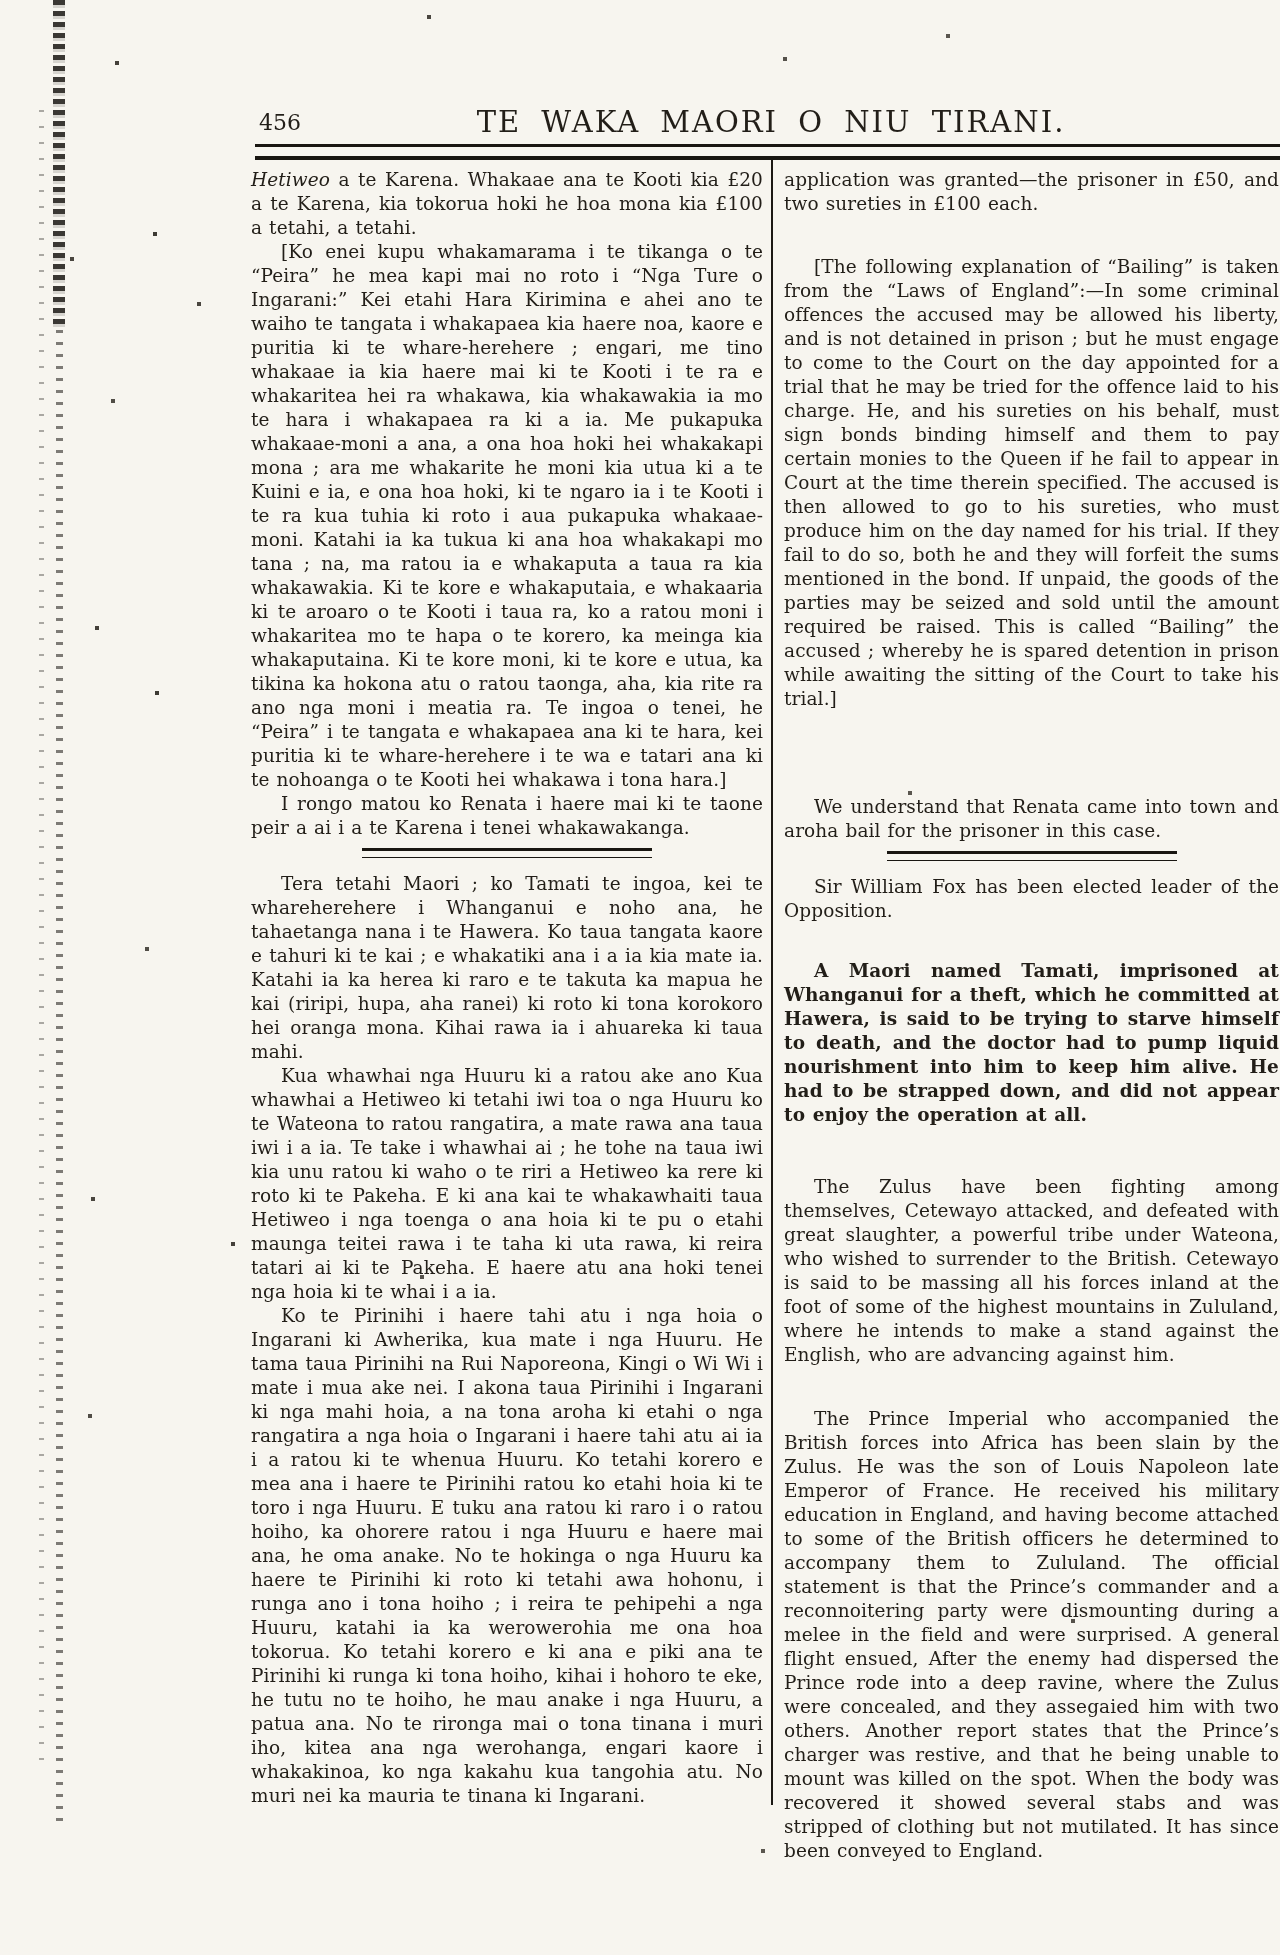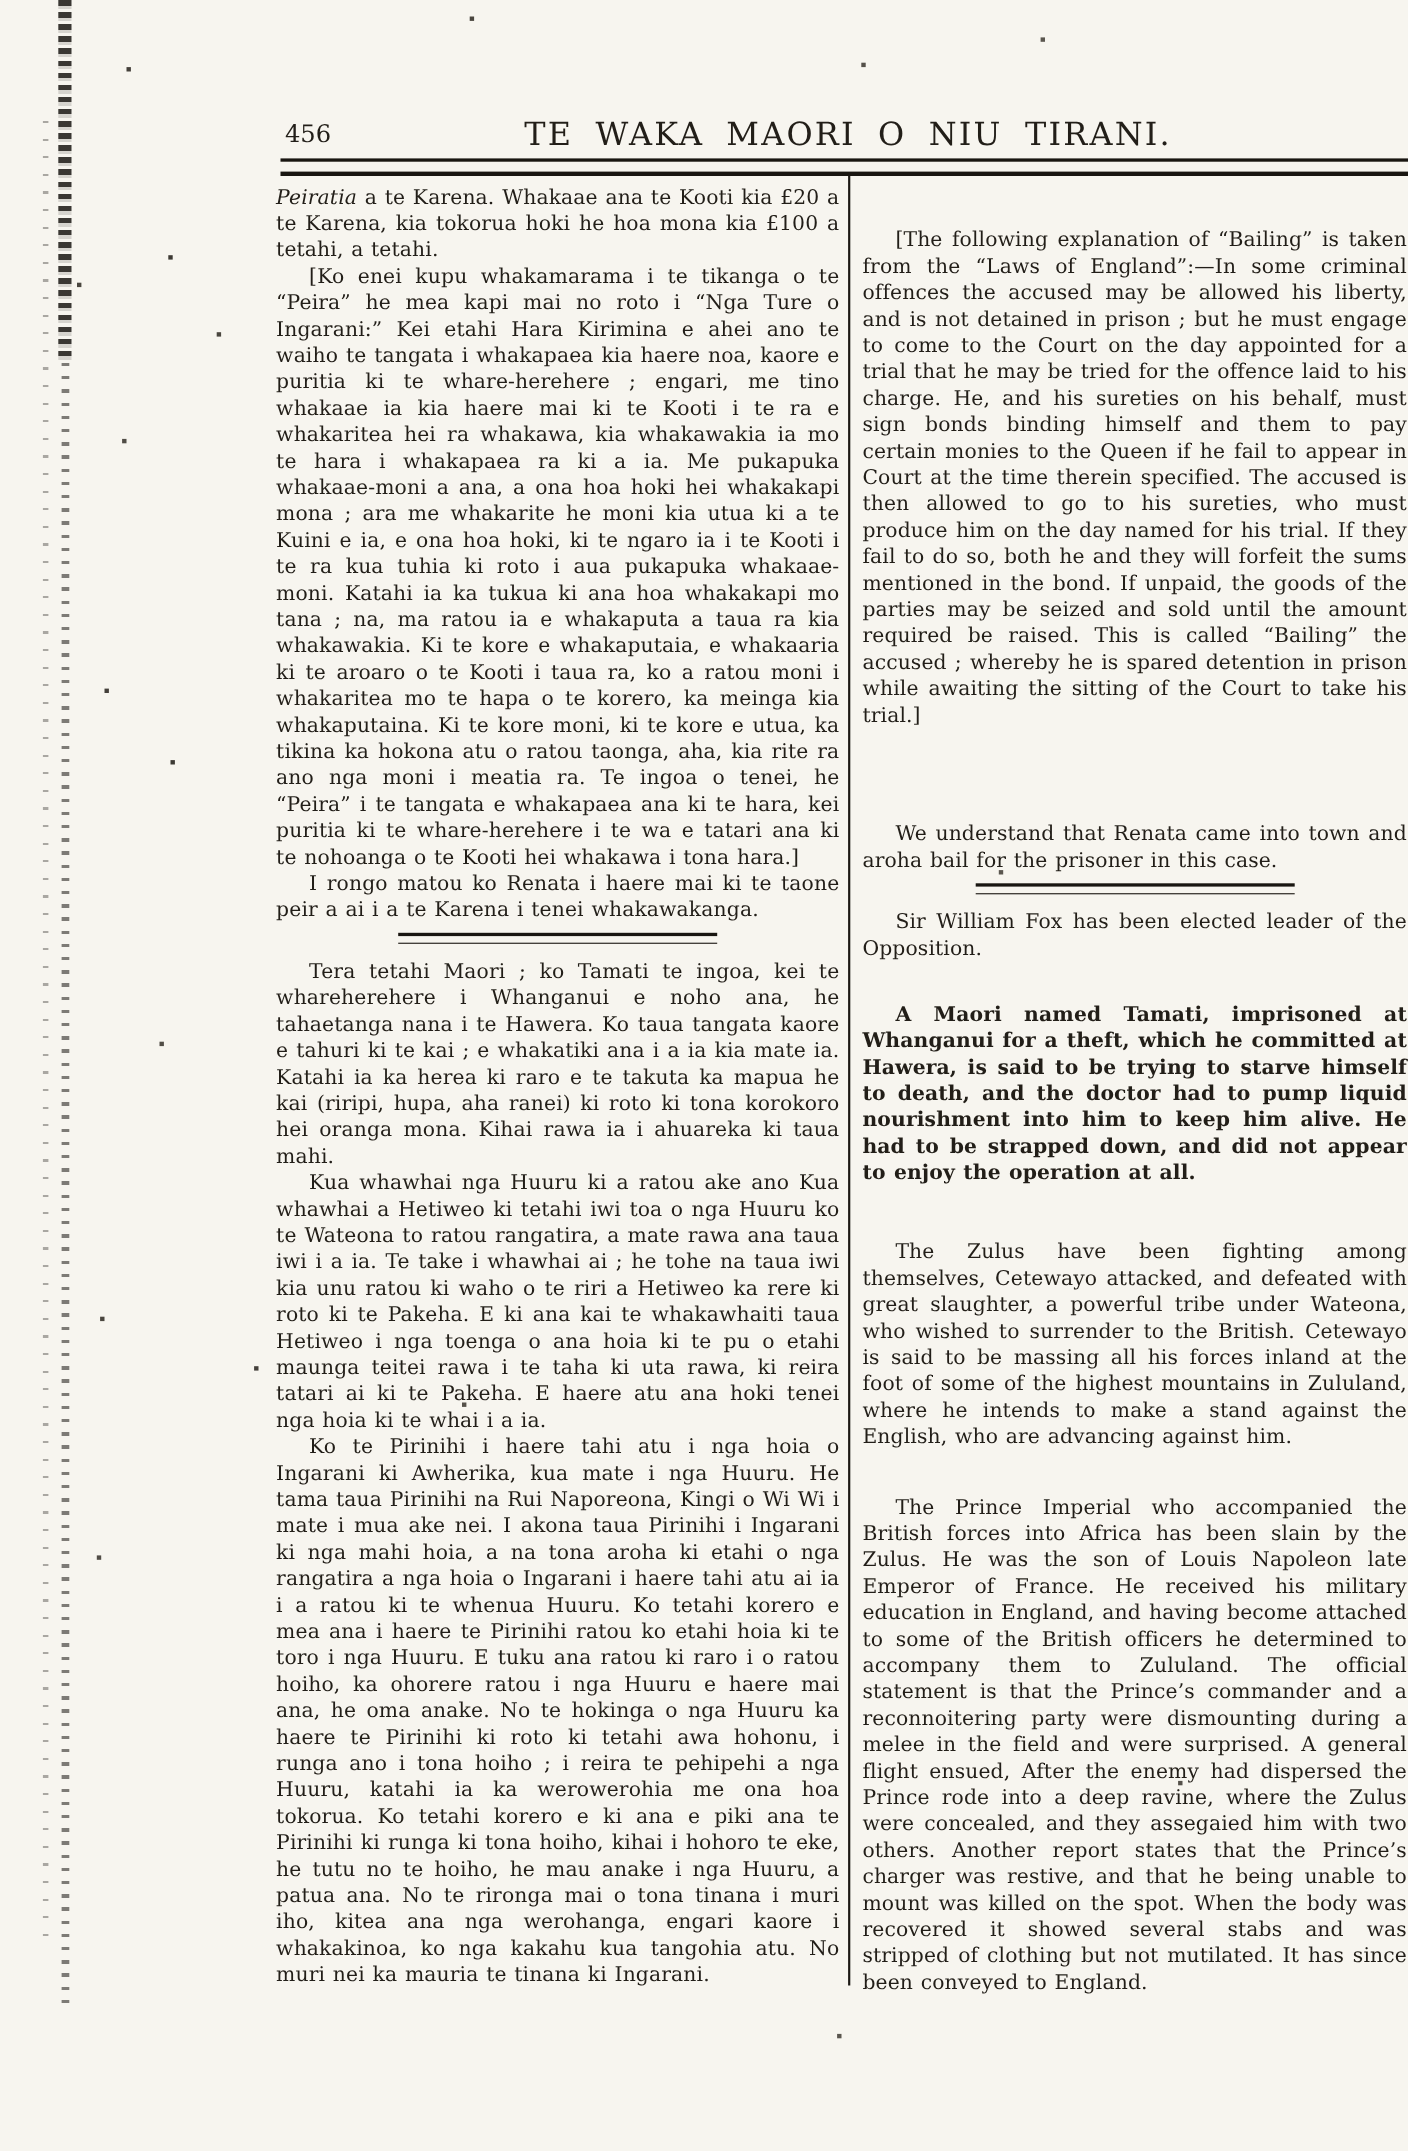--- a/index.html
+++ b/index.html
@@ -66,30 +66,31 @@
   <div class="b3"></div>
   <div class="specks"></div>
 
   <div class="page-number">456</div>
   <div class="masthead">TE WAKA MAORI O NIU TIRANI.</div>
   <div class="headrule"></div>
 
   <div class="divider"></div>
 
   <div class="col left">
-    <p class="para"><span class="ital">Peiratia</span><span> a te Karena. Whakaae ana te Kooti kia £20 a te Karena, kia tokorua hoki he hoa mona kia £100 a tetahi, a tetahi.</span></p>
+    <p class="para"><span class="ital">Hetiweo</span><span> a te Karena. Whakaae ana te Kooti kia £20 a te Karena, kia tokorua hoki he hoa mona kia £100 a tetahi, a tetahi.</span></p>
     <p class="para indent">[Ko enei kupu whakamarama i te tikanga o te “Peira” he mea kapi mai no roto i “Nga Ture o Ingarani:” Kei etahi Hara Kirimina e ahei ano te waiho te tangata i whakapaea kia haere noa, kaore e puritia ki te whare-herehere ; engari, me tino whakaae ia kia haere mai ki te Kooti i te ra e whakaritea hei ra whakawa, kia whakawakia ia mo te hara i whakapaea ra ki a ia. Me pukapuka whakaae-moni a ana, a ona hoa hoki hei whakakapi mona ; ara me whakarite he moni kia utua ki a te Kuini e ia, e ona hoa hoki, ki te ngaro ia i te Kooti i te ra kua tuhia ki roto i aua pukapuka whakaae-moni. Katahi ia ka tukua ki ana hoa whakakapi mo tana ; na, ma ratou ia e whakaputa a taua ra kia whakawakia. Ki te kore e whakaputaia, e whakaaria ki te aroaro o te Kooti i taua ra, ko a ratou moni i whakaritea mo te hapa o te korero, ka meinga kia whakaputaina. Ki te kore moni, ki te kore e utua, ka tikina ka hokona atu o ratou taonga, aha, kia rite ra ano nga moni i meatia ra. Te ingoa o tenei, he “Peira” i te tangata e whakapaea ana ki te hara, kei puritia ki te whare-herehere i te wa e tatari ana ki te nohoanga o te Kooti hei whakawa i tona hara.]</p>
     <p class="para indent">I rongo matou ko Renata i haere mai ki te taone peir a ai i a te Karena i tenei whakawakanga.</p>
     <div class="sep"></div>
     <p class="para indent">Tera tetahi Maori ; ko Tamati te ingoa, kei te whareherehere i Whanganui e noho ana, he tahaetanga nana i te Hawera. Ko taua tangata kaore e tahuri ki te kai ; e whakatiki ana i a ia kia mate ia. Katahi ia ka herea ki raro e te takuta ka mapua he kai (riripi, hupa, aha ranei) ki roto ki tona korokoro hei oranga mona. Kihai rawa ia i ahuareka ki taua mahi.</p>
     <p class="para indent">Kua whawhai nga Huuru ki a ratou ake ano Kua whawhai a Hetiweo ki tetahi iwi toa o nga Huuru ko te Wateona to ratou rangatira, a mate rawa ana taua iwi i a ia. Te take i whawhai ai ; he tohe na taua iwi kia unu ratou ki waho o te riri a Hetiweo ka rere ki roto ki te Pakeha. E ki ana kai te whakawhaiti taua Hetiweo i nga toenga o ana hoia ki te pu o etahi maunga teitei rawa i te taha ki uta rawa, ki reira tatari ai ki te Pakeha. E haere atu ana hoki tenei nga hoia ki te whai i a ia.</p>
     <p class="para indent">Ko te Pirinihi i haere tahi atu i nga hoia o Ingarani ki Awherika, kua mate i nga Huuru. He tama taua Pirinihi na Rui Naporeona, Kingi o Wi Wi i mate i mua ake nei. I akona taua Pirinihi i Ingarani ki nga mahi hoia, a na tona aroha ki etahi o nga rangatira a nga hoia o Ingarani i haere tahi atu ai ia i a ratou ki te whenua Huuru. Ko tetahi korero e mea ana i haere te Pirinihi ratou ko etahi hoia ki te toro i nga Huuru. E tuku ana ratou ki raro i o ratou hoiho, ka ohorere ratou i nga Huuru e haere mai ana, he oma anake. No te hokinga o nga Huuru ka haere te Pirinihi ki roto ki tetahi awa hohonu, i runga ano i tona hoiho ; i reira te pehipehi a nga Huuru, katahi ia ka werowerohia me ona hoa tokorua. Ko tetahi korero e ki ana e piki ana te Pirinihi ki runga ki tona hoiho, kihai i hohoro te eke, he tutu no te hoiho, he mau anake i nga Huuru, a patua ana. No te rironga mai o tona tinana i muri iho, kitea ana nga werohanga, engari kaore i whakakinoa, ko nga kakahu kua tangohia atu. No muri nei ka mauria te tinana ki Ingarani.</p>
   </div>
 
   <div class="col right">
+    <p class="para">application was granted—the prisoner in £50, and two sureties in £100 each.</p>
     <p class="para indent gap-a">[The following explanation of “Bailing” is taken from the “Laws of England”:—In some criminal offences the accused may be allowed his liberty, and is not detained in prison ; but he must engage to come to the Court on the day appointed for a trial that he may be tried for the offence laid to his charge. He, and his sureties on his behalf, must sign bonds binding himself and them to pay certain monies to the Queen if he fail to appear in Court at the time therein specified. The accused is then allowed to go to his sureties, who must produce him on the day named for his trial. If they fail to do so, both he and they will forfeit the sums mentioned in the bond. If unpaid, the goods of the parties may be seized and sold until the amount required be raised. This is called “Bailing” the accused ; whereby he is spared detention in prison while awaiting the sitting of the Court to take his trial.]</p>
     <p class="para indent gap-b">We understand that Renata came into town and aroha bail for the prisoner in this case.</p>
     <div class="sep"></div>
     <p class="para indent">Sir William Fox has been elected leader of the Opposition.</p>
     <p class="para indent gap-c">A Maori named Tamati, imprisoned at Whanganui for a theft, which he committed at Hawera, is said to be trying to starve himself to death, and the doctor had to pump liquid nourishment into him to keep him alive. He had to be strapped down, and did not appear to enjoy the operation at all.</p>
     <p class="para indent gap-d">The Zulus have been fighting among themselves, Cetewayo attacked, and defeated with great slaughter, a powerful tribe under Wateona, who wished to surrender to the British. Cetewayo is said to be massing all his forces inland at the foot of some of the highest mountains in Zululand, where he intends to make a stand against the English, who are advancing against him.</p>
     <p class="para indent gap-e">The Prince Imperial who accompanied the British forces into Africa has been slain by the Zulus. He was the son of Louis Napoleon late Emperor of France. He received his military education in England, and having become attached to some of the British officers he determined to accompany them to Zululand. The official statement is that the Prince’s commander and a reconnoitering party were dismounting during a melee in the field and were surprised. A general flight ensued, After the enemy had dispersed the Prince rode into a deep ravine, where the Zulus were concealed, and they assegaied him with two others. Another report states that the Prince’s charger was restive, and that he being unable to mount was killed on the spot. When the body was recovered it showed several stabs and was stripped of clothing but not mutilated. It has since been conveyed to England.</p>
   </div>
 
 </div>

